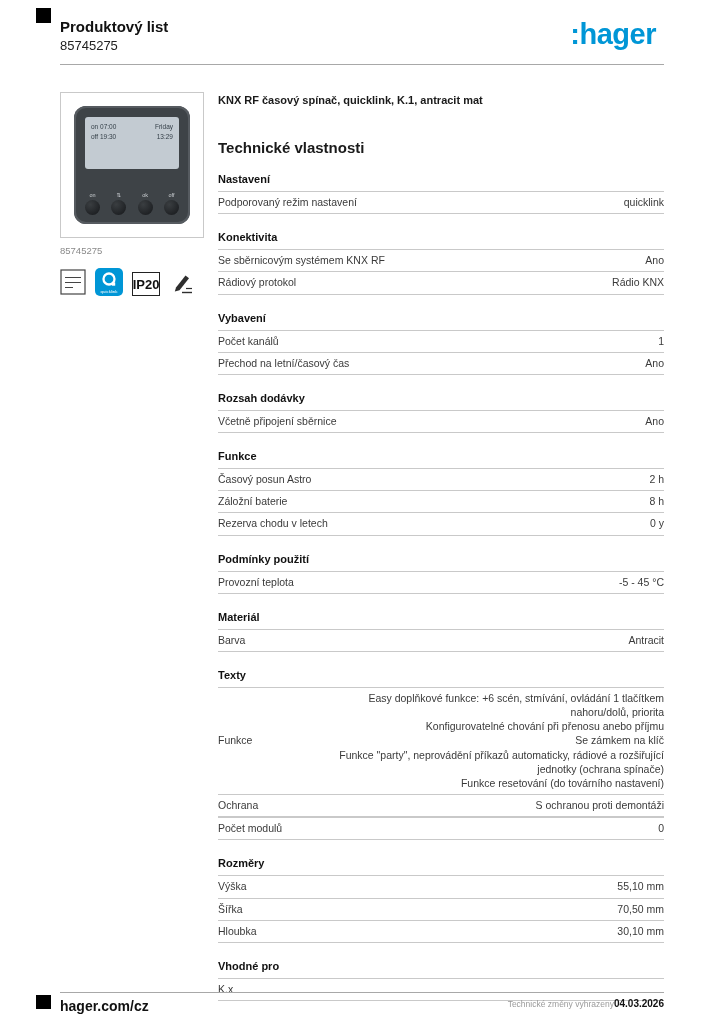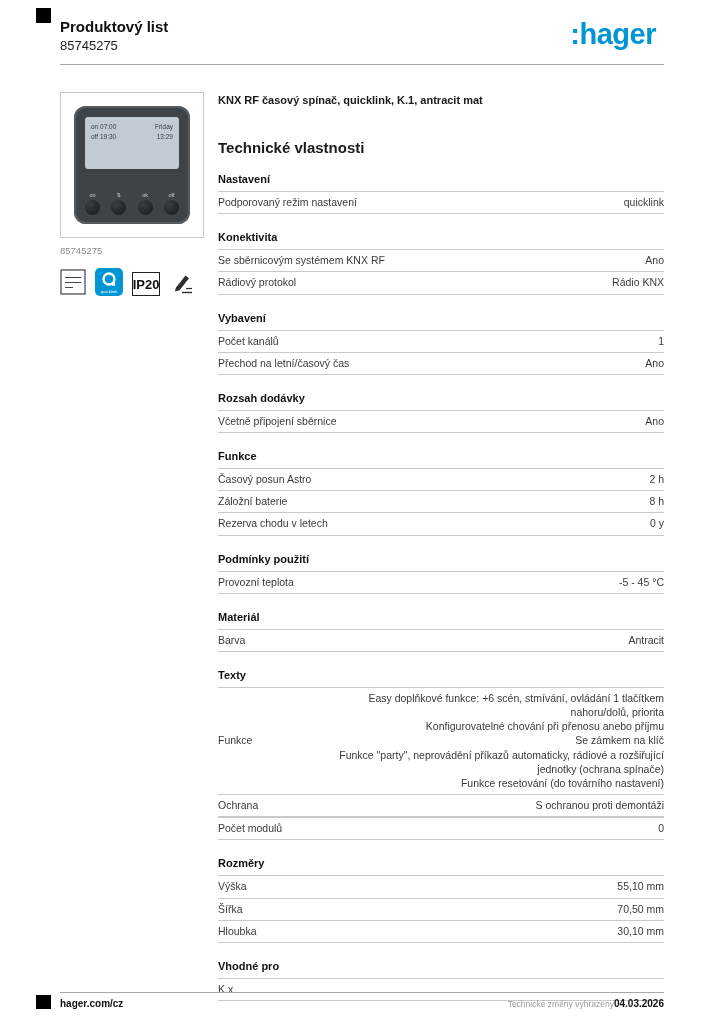--- a/index.html
+++ b/index.html
@@ -43,21 +43,21 @@
   .rows{border-bottom:1px solid #c9c9c9;}
   .row{display:flex;justify-content:space-between;border-top:1px solid #c9c9c9;
        padding:3px 0 4px;font-size:10.5px;color:#3a3a3a;line-height:1.35;align-items:center;}
   .lab{padding-right:14px;white-space:nowrap;}
   .val{flex:1;text-align:right;white-space:pre-line;}
 
   
   .footer-mark{position:absolute;left:36px;top:995px;width:15px;height:14px;background:#000;}
   .footer{position:absolute;left:60px;right:60px;top:992px;border-top:1px solid #a8a8a8;
           display:flex;align-items:flex-start;padding-top:5px;}
-  .footer .site{font-size:10px;font-weight:bold;color:#111;text-decoration:none;}
+  .footer .site{font-size:14px;font-weight:bold;color:#111;text-decoration:none;}
   .footer .notice{flex:1;text-align:right;font-size:8.5px;color:#9a9a9a;padding-top:1px;}
   .footer .date{font-size:10px;font-weight:bold;color:#111;}
 </style>
 </head>
 <body>
 
 <div class="page">
 
   <div class="corner-mark"></div>
   <div class="doc-type">Produktový list</div>

